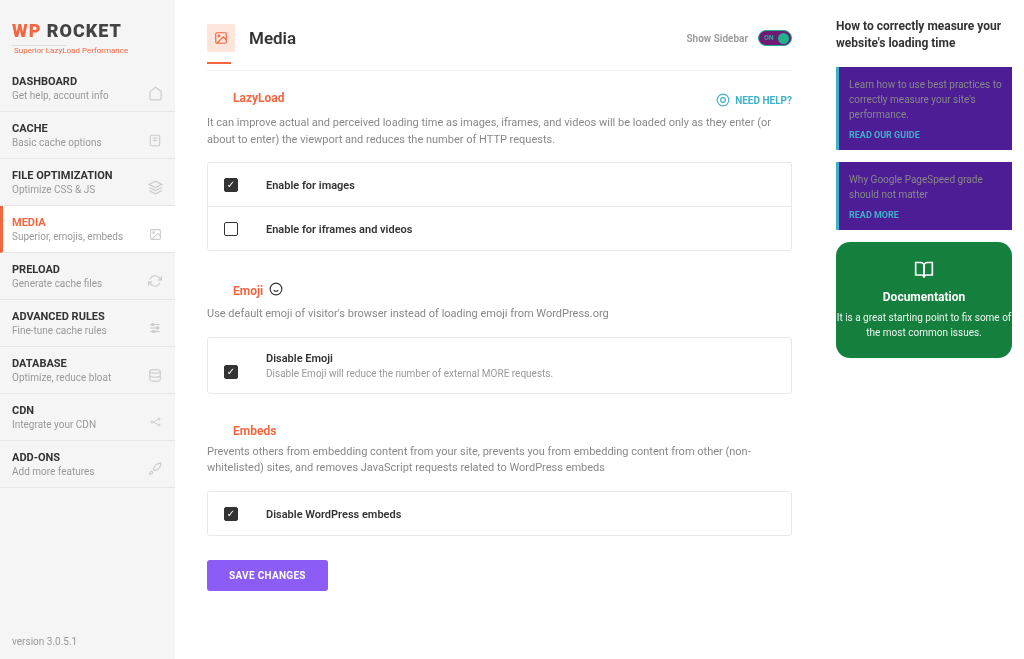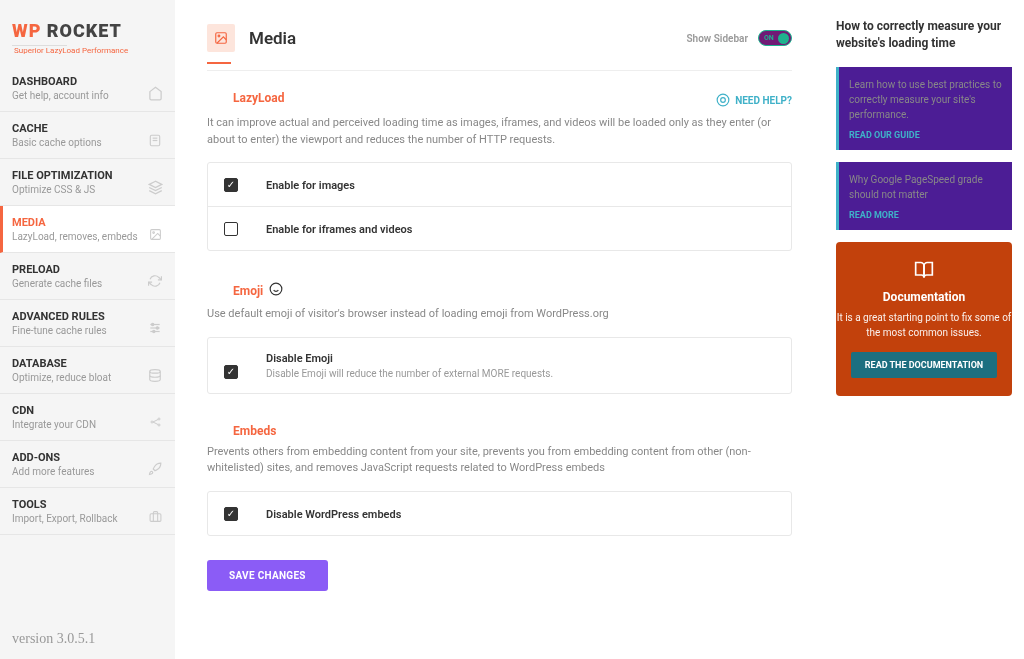--- a/index.html
+++ b/index.html
@@ -14,21 +14,21 @@
 .logo-tag { display: block; font-size: 8px; color: #f56640; font-weight: normal; letter-spacing: 0; margin-left: 2px; }
 .logo-line { border-bottom: 1px solid #ddd; width: 55px; height: 1px; margin: 4px 0 0 0; }
 .nav { flex: 1; }
 .nav-item { display: flex; align-items: flex-end; padding: 10px 12px; border-bottom: 1px solid #e6e6e6; cursor: pointer; }
 .nav-item.active { background: #fff; border-left: 3px solid #f56640; padding-left: 9px; }
 .nav-item.active .nav-title { color: #f56640; }
 .nav-text { flex: 1; }
 .nav-title { font-size: 11px; font-weight: 700; color: #333; text-transform: uppercase; }
 .nav-desc { font-size: 10px; color: #999; margin-top: 2px; }
 .nav-icon { width: 16px; height: 16px; color: #ccc; display: flex; align-items: center; justify-content: center; }
-.version { font-size: 14px; color: #999; padding: 12px; font-family: Liberation Serif, serif; }
+.version { font-size: 10px; color: #999; padding: 12px; }
 .main { flex: 1; background: #fff; padding: 24px 32px; overflow-y: auto; border-radius: 8px 0 0 0; }
 .header { display: flex; align-items: center; justify-content: space-between; padding-bottom: 18px; border-bottom: 1px solid #eee; }
 .header-left { display: flex; align-items: center; gap: 14px; }
 .header-icon { width: 28px; height: 28px; background: #fde5dc; border-radius: 2px; display: flex; align-items: center; justify-content: center; color: #f56640; }
 .header-title { font-size: 17px; font-weight: 600; }
 .header-title::after { content: ''; display: block; width: 24px; border-bottom: 2px solid #f56640; margin-top: 14px; position: absolute; margin-left: -42px; }
 .header-right { display: flex; align-items: center; gap: 10px; }
 .show-sidebar-label { font-size: 10px; color: #999; font-weight: 600; }
 .toggle { width: 34px; height: 16px; border-radius: 10px; border: 1px solid #1eb28e; background: #701a75; display: flex; align-items: center; padding: 0 2px; position: relative; cursor: pointer; }
 .toggle-on-text { font-size: 7px; color: #1eb28e; font-weight: 700; margin-left: 3px; }
@@ -49,21 +49,21 @@
 .checkbox.checked::after { content: '✓'; font-size: 10px; line-height: 1; }
 .option-text { }
 .option-label { font-size: 11px; font-weight: 600; color: #333; }
 .option-desc { font-size: 10px; color: #999; margin-top: 3px; }
 .save-btn { display: inline-block; background: #8b5cf6; color: #fff; font-size: 10px; font-weight: 700; padding: 10px 22px; border-radius: 3px; letter-spacing: 0.3px; cursor: pointer; margin-top: 14px; }
 .rsidebar { width: 200px; background: #fff; padding: 18px 12px; }
 .rsidebar-title { font-size: 12px; font-weight: 700; color: #333; line-height: 1.45; margin-bottom: 14px; }
 .info-card { border-left: 3px solid #3fb1c8; background: #4c1d95; padding: 10px 10px; margin-bottom: 12px; }
 .info-card-text { font-size: 10px; color: #888; line-height: 1.5; }
 .info-card-link { font-size: 9px; color: #3fb1c8; font-weight: 700; margin-top: 8px; cursor: pointer; }
-.doc-card { background: #c2410c; color: #fff; border-radius: 4px; padding: 18px 0; text-align: center; }
+.doc-card { background: #15803d; color: #fff; border-radius: 14px; padding: 18px 0; text-align: center; }
 .doc-icon { display: flex; justify-content: center; margin-bottom: 10px; }
 .doc-title { font-size: 12px; font-weight: 700; margin-bottom: 6px; }
 .doc-desc { font-size: 10px; line-height: 1.5; opacity: 0.92; }
 .doc-btn { display: inline-block; background: #1c6f80; color: #fff; font-size: 9px; font-weight: 700; padding: 8px 14px; border-radius: 2px; margin-top: 12px; cursor: pointer; }
 </style>
 </head>
 <body>
 
 <div class="layout">
   <div class="sidebar">
@@ -108,21 +108,21 @@
             <svg width="15" height="15" viewBox="0 0 24 24" fill="none" stroke="currentColor" stroke-width="2">
               <polygon points="12 2 2 7 12 12 22 7 12 2"></polygon>
               <polyline points="2 17 12 22 22 17"></polyline>
               <polyline points="2 12 12 17 22 12"></polyline>
             </svg>
           </div>
       </div>
       <div class="nav-item active">
         <div class="nav-text">
             <div class="nav-title">MEDIA</div>
-            <div class="nav-desc">LazyLoad, removes, embeds</div>
+            <div class="nav-desc">Superior, emojis, embeds</div>
           </div>
         <div class="nav-icon">
             <svg width="15" height="13" viewBox="0 0 24 24" fill="none" stroke="currentColor" stroke-width="2">
               <rect x="3" y="3" width="18" height="18" rx="2"></rect>
               <circle cx="8.5" cy="8.5" r="1.5"></circle>
               <polyline points="21 15 16 10 5 21"></polyline>
             </svg>
           </div>
       </div>
       <div class="nav-item">
@@ -184,32 +184,20 @@
       </div>
       <div class="nav-item">
         <div class="nav-text">
             <div class="nav-title">ADD-ONS</div>
             <div class="nav-desc">Add more features</div>
           </div>
         <div class="nav-icon">
             <svg width="14" height="14" viewBox="0 0 24 24" fill="none" stroke="currentColor" stroke-width="2">
               <path d="M4.5 16.5c-1.5 1.26-2 5-2 5s3.74-.5 5-2c.71-.84.7-2.13-.09-2.91a2.18 2.18 0 0 0-2.91-.09z"></path>
               <path d="M12 15l-3-3a22 22 0 0 1 2-3.95A12.88 12.88 0 0 1 22 2c0 2.72-.78 7.5-6 11a22.35 22.35 0 0 1-4 2z"></path>
-            </svg>
-          </div>
-      </div>
-      <div class="nav-item">
-        <div class="nav-text">
-            <div class="nav-title">TOOLS</div>
-            <div class="nav-desc">Import, Export, Rollback</div>
-          </div>
-        <div class="nav-icon">
-            <svg width="15" height="13" viewBox="0 0 24 24" fill="none" stroke="currentColor" stroke-width="2">
-              <rect x="2" y="7" width="20" height="14" rx="2"></rect>
-              <path d="M16 21V5a2 2 0 0 0-2-2h-4a2 2 0 0 0-2 2v16"></path>
             </svg>
           </div>
       </div>
     </div>
     <div class="version">version 3.0.5.1</div>
   </div>
 
   <div class="main">
     <div class="header">
       <div class="header-left">
@@ -315,16 +303,15 @@
     </div>
     <div class="doc-card">
       <div class="doc-icon">
           <svg width="24" height="20" viewBox="0 0 24 24" fill="none" stroke="#fff" stroke-width="2">
             <path d="M2 3h6a4 4 0 0 1 4 4v14a3 3 0 0 0-3-3H2z"></path>
             <path d="M22 3h-6a4 4 0 0 0-4 4v14a3 3 0 0 1 3-3h7z"></path>
           </svg>
         </div>
       <div class="doc-title">Documentation</div>
       <div class="doc-desc">It is a great starting point to fix some of the most common issues.</div>
-      <div class="doc-btn">READ THE DOCUMENTATION</div>
     </div>
   </div>
 </div>
 
 </body></html>

